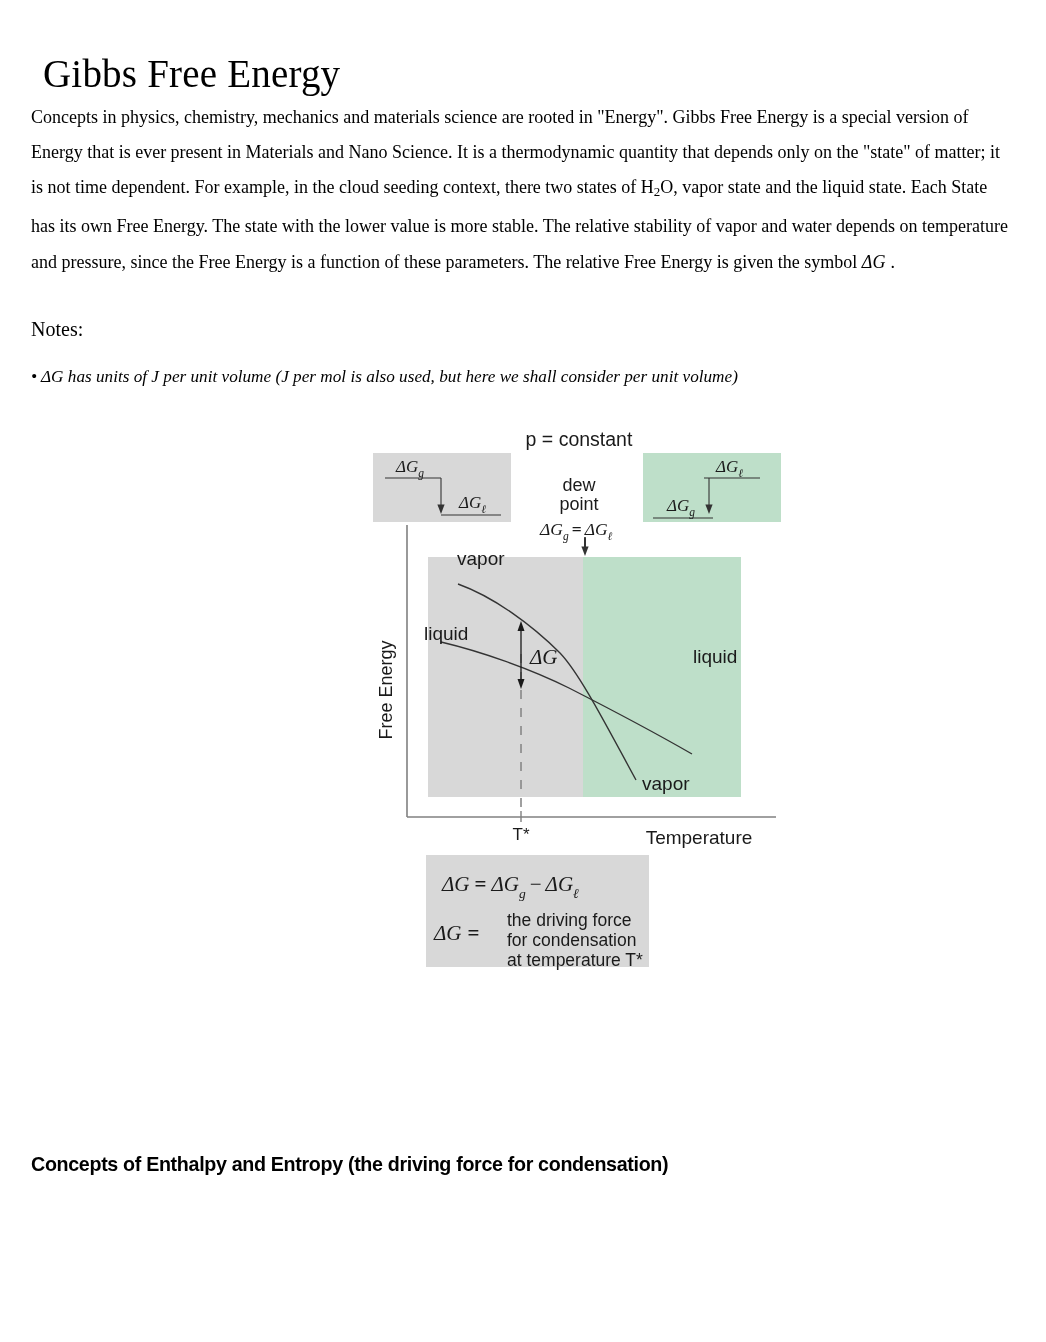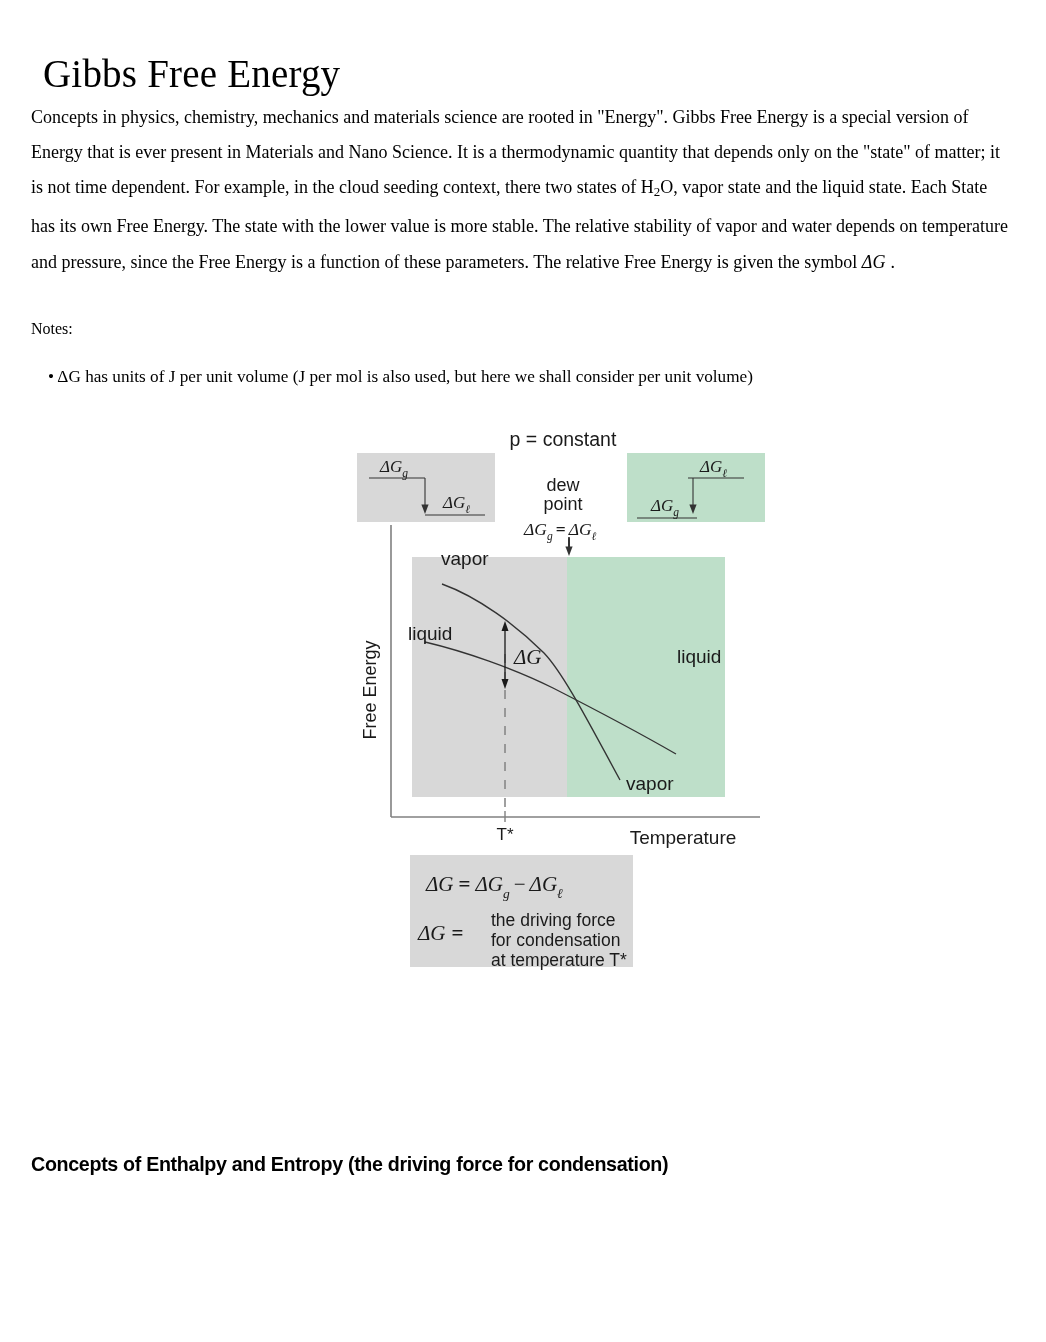--- a/index.html
+++ b/index.html
@@ -53,51 +53,52 @@
   }
   .body-para sub {
     font-size: 0.72em;
     vertical-align: -0.22em;
   }
 
   .notes-label {
     position: absolute;
     left: 31px;
     top: 316px;
-    font-size: 16px;
+    font-size: 20px;
     line-height: 26px;
   }
 
   .bullet-line {
     position: absolute;
-    left: 48px;
+    left: 31px;
     top: 364px;
     font-size: 17.2px;
     line-height: 26px;
     white-space: nowrap;
+    font-style: italic;
   }
 
   
   .section-heading {
     position: absolute;
     left: 31px;
     top: 1152px;
     font-family: "Liberation Sans", "DejaVu Sans", sans-serif;
     font-size: 20.5px;
     font-weight: bold;
     letter-spacing: -0.35px;
     white-space: nowrap;
     transform: scaleX(0.96);
     transform-origin: left center;
   }
 
   
   .figure {
     position: absolute;
-    left: 348px;
+    left: 364px;
     top: 425px;
     width: 430px;
     height: 640px;
   }
   .figure svg {
     display: block;
   }
 
   .fig-sans {
     font-family: "Liberation Sans", "DejaVu Sans", sans-serif;

